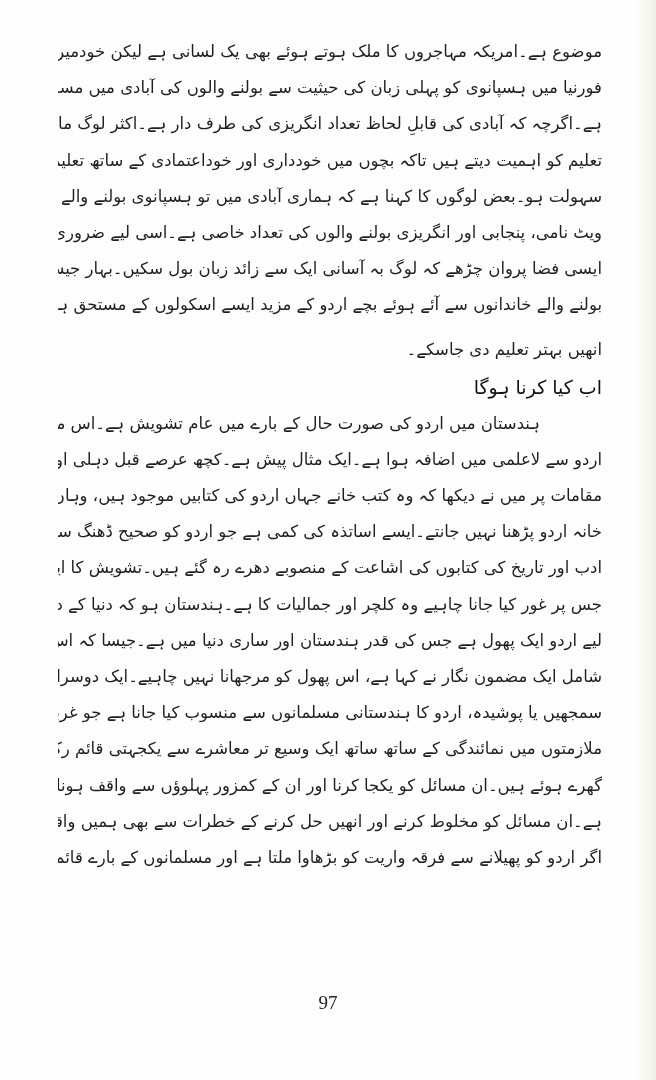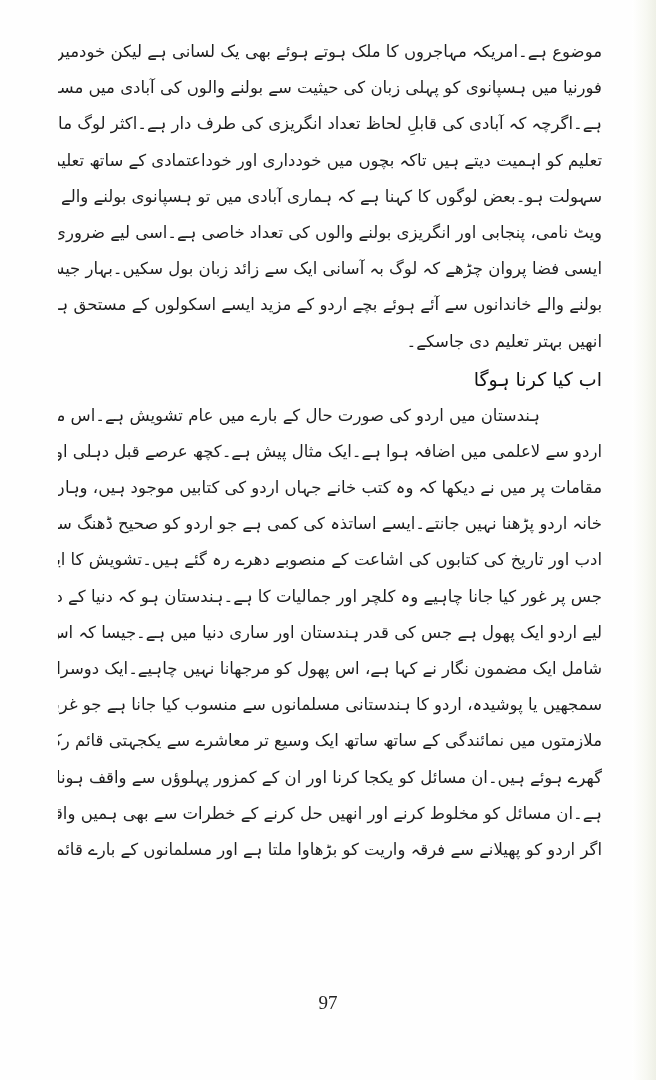--- a/index.html
+++ b/index.html
@@ -38,20 +38,21 @@
     height: 36.2px;
     line-height: 36px;
     font-size: 16.5px;
     white-space: nowrap;
     text-align: justify;
     text-align-last: justify;
     overflow: hidden;
   }
   .line.last {
     text-align-last: right;
+    margin-top: 8px;
   }
   .line.indent {
     padding-right: 62px;
   }
   .heading {
     height: 38px;
     line-height: 38px;
     font-size: 19px;
     font-weight: normal;
     text-align: right;

